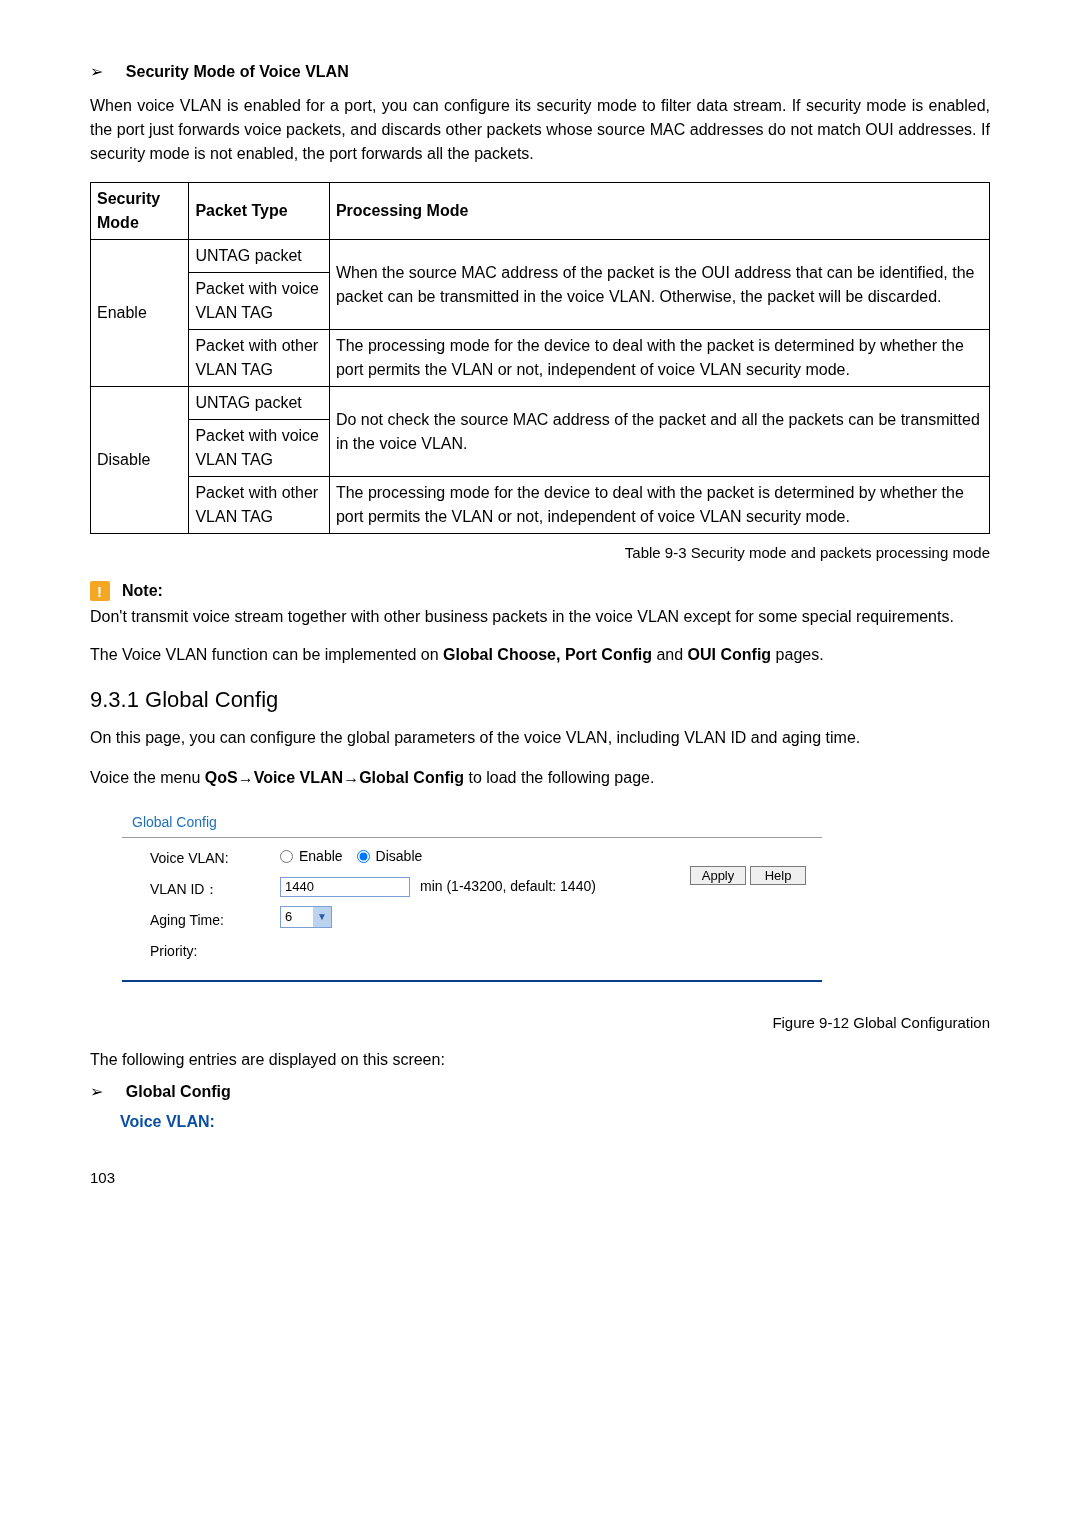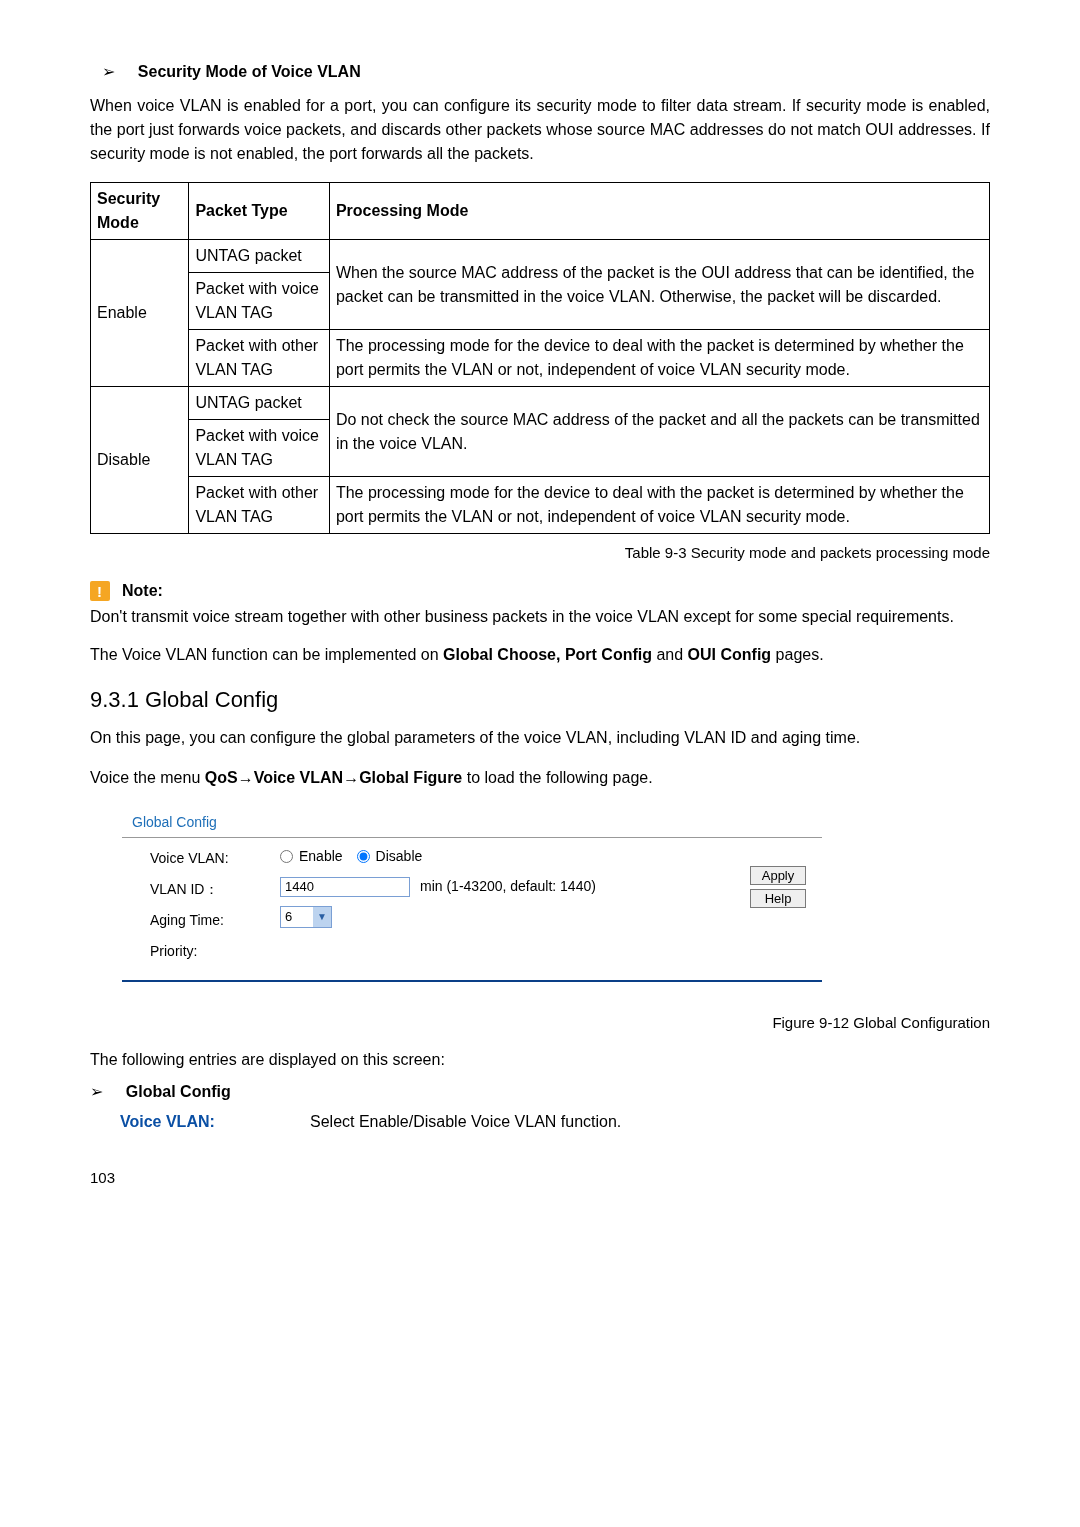--- a/index.html
+++ b/index.html
@@ -7,21 +7,21 @@
     font-size: 16px;
     color: #000;
     margin: 0;
     padding: 60px 90px;
     line-height: 1.5;
     background: #fff;
   }
   .arrow-head { margin-right: 18px; }
   .section-lead { font-weight: bold; display: inline; }
   p.body { text-align: justify; margin: 10px 0 16px 0; }
-  p.lead-line { margin: 0 0 6px 12px; }
+  p.lead-line { margin: 0 0 6px 0; }
 
   table.grid {
     border-collapse: collapse;
     width: 100%;
     margin: 4px 0 8px 0;
   }
   table.grid th,
   table.grid td {
     border: 1px solid #000;
     padding: 4px 6px;
@@ -96,21 +96,21 @@
     padding-top: 2px;
   }
   .cb-mid {
     display: flex;
     flex-direction: column;
     gap: 8px;
   }
   .cb-row { display: flex; align-items: center; gap: 10px; height: 22px; }
   .cb-right {
     display: flex;
-    flex-direction: column;
+    flex-direction: row;
     gap: 4px;
     margin-left: auto;
     padding-top: 20px;
     padding-right: 6px;
   }
   .btn {
     border: 1px solid #7a7a7a;
     background: #efefef;
     font-size: 13px;
     padding: 1px 0;
@@ -214,21 +214,21 @@
 
 <p class="body">
   <span>The Voice VLAN function can be implemented on </span><strong>Global Choose, Port Config</strong><span> and </span><strong>OUI Config</strong><span> pages.</span>
 </p>
 
 <h2 class="section">9.3.1 Global Config</h2>
 
 <p class="body">On this page, you can configure the global parameters of the voice VLAN, including VLAN ID and aging time.</p>
 
 <p class="body menu-path">
-  <span>Voice the menu </span><strong>QoS→Voice VLAN→Global Figure</strong><span> to load the following page.</span>
+  <span>Voice the menu </span><strong>QoS→Voice VLAN→Global Config</strong><span> to load the following page.</span>
 </p>
 
 <div class="config-box">
   <div class="cb-title">Global Config</div>
   <div class="cb-body">
     <div class="cb-left">
       <div>Voice VLAN:</div>
       <div>VLAN ID：</div>
       <div>Aging Time:</div>
       <div>Priority:</div>
@@ -262,16 +262,15 @@
 
 <p class="entries-line">The following entries are displayed on this screen:</p>
 
 <p class="sub-lead">
   <span class="arrow-head">➢</span>
   <span class="section-lead">Global Config</span>
 </p>
 
 <div class="field-row">
   <span class="field-label">Voice VLAN:</span>
-  <span>Select Enable/Disable Voice VLAN function.</span>
 </div>
 
 <div class="pgnum">103</div>
 
 </body></html>

